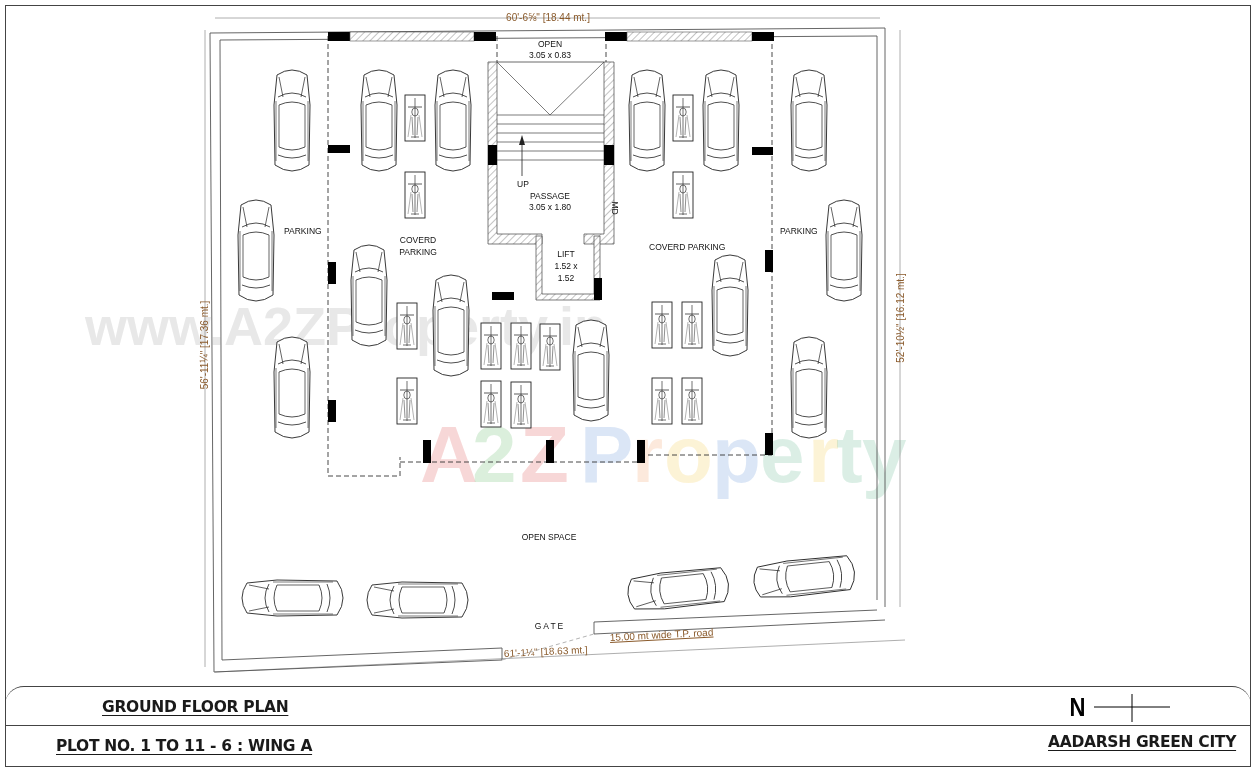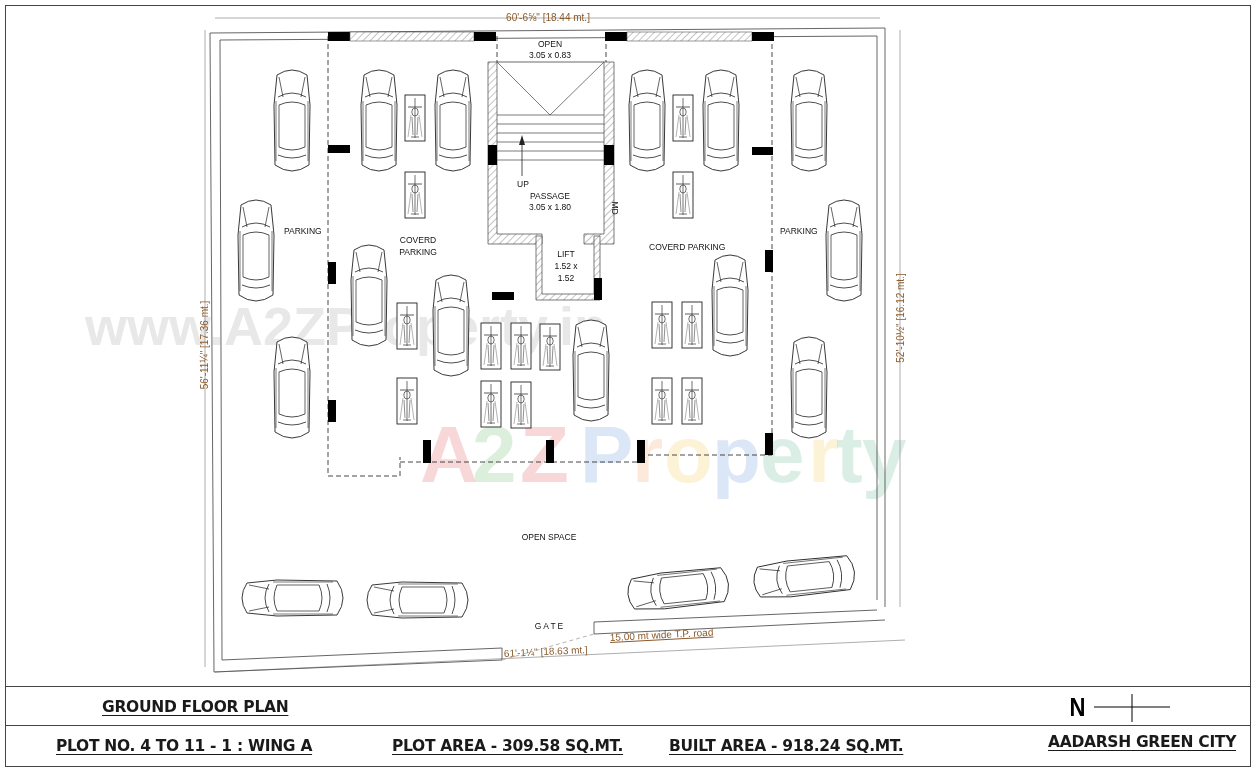--- a/index.html
+++ b/index.html
@@ -1,19 +1,19 @@
 <!DOCTYPE html>
 <html><head>
 <meta charset="utf-8">
 <style>
   html, body { margin:0; padding:0; background:#ffffff; }
   body { width:1256px; height:771px; position:relative; overflow:hidden; font-family:"Liberation Sans", sans-serif; }
   .frame { position:absolute; left:5px; top:5px; width:1246px; height:762px; border:1.5px solid #444; box-sizing:border-box; }
   .plan-area { position:absolute; left:0; top:0; width:1256px; height:688px; }
-  .tb-row1 { position:absolute; left:5px; top:686px; width:1246px; height:40px; border-top:1.5px solid #444; box-sizing:border-box; }
+  .tb-row1 { position:absolute; left:5px; top:686px; width:1246px; height:40px; border-top:1.5px solid #444; box-sizing:border-box;border-radius:19px; }
   .tb-row2 { position:absolute; left:5px; top:725px; width:1246px; height:42px; border-top:1.5px solid #444; box-sizing:border-box; }
   .tb-text { position:absolute; font-family:"DejaVu Sans", sans-serif; font-weight:bold; font-size:15.5px; color:#1a1a1a; text-decoration:underline; text-underline-offset:3px; white-space:nowrap; letter-spacing:-0.3px; }
   .north { position:absolute; left:1068px; top:692px; }
   .north-n { font-family:"Liberation Sans", sans-serif; font-size:26px; font-weight:bold; color:#000; transform:scaleX(0.85); display:inline-block; }
   svg text { font-family:"Liberation Sans", sans-serif; }
   .lbl { font-size:8.5px; fill:#111; }
   .dim { font-size:10px; fill:#8a5a2b; }
   .wm1 { font-size:54px; fill:#d6d6d6; opacity:0.55; font-weight:bold; }
   .wm2 { font-size:80px; font-weight:bold; opacity:0.28; }
 </style>
@@ -215,17 +215,15 @@
   <span class="tb-text" style="left:97px; top:11px;">GROUND FLOOR PLAN</span>
 </div>
 <div class="north">
   <span class="north-n">N</span>
   <svg width="80" height="28" style="position:absolute; left:24px; top:2px;">
     <line x1="2" y1="13" x2="78" y2="13" stroke="#000" stroke-width="1"></line>
     <line x1="40" y1="0" x2="40" y2="28" stroke="#000" stroke-width="1"></line>
   </svg>
 </div>
 <div class="tb-row2">
-  <span class="tb-text" style="left:51px; top:11px;">PLOT NO. 4 TO 11 - 1  : WING A</span>
-  <span class="tb-text" style="left:387px; top:11px;">PLOT AREA - 309.58 SQ.MT.</span>
-  <span class="tb-text" style="left:664px; top:11px;">BUILT AREA - 918.24 SQ.MT.</span>
+  <span class="tb-text" style="left:51px; top:11px;">PLOT NO. 1 TO 11 - 6  : WING A</span>
   <span class="tb-text" style="left:1043px; top:7px;text-decoration:underline;">AADARSH GREEN CITY</span>
 </div>
 
 </body></html>

